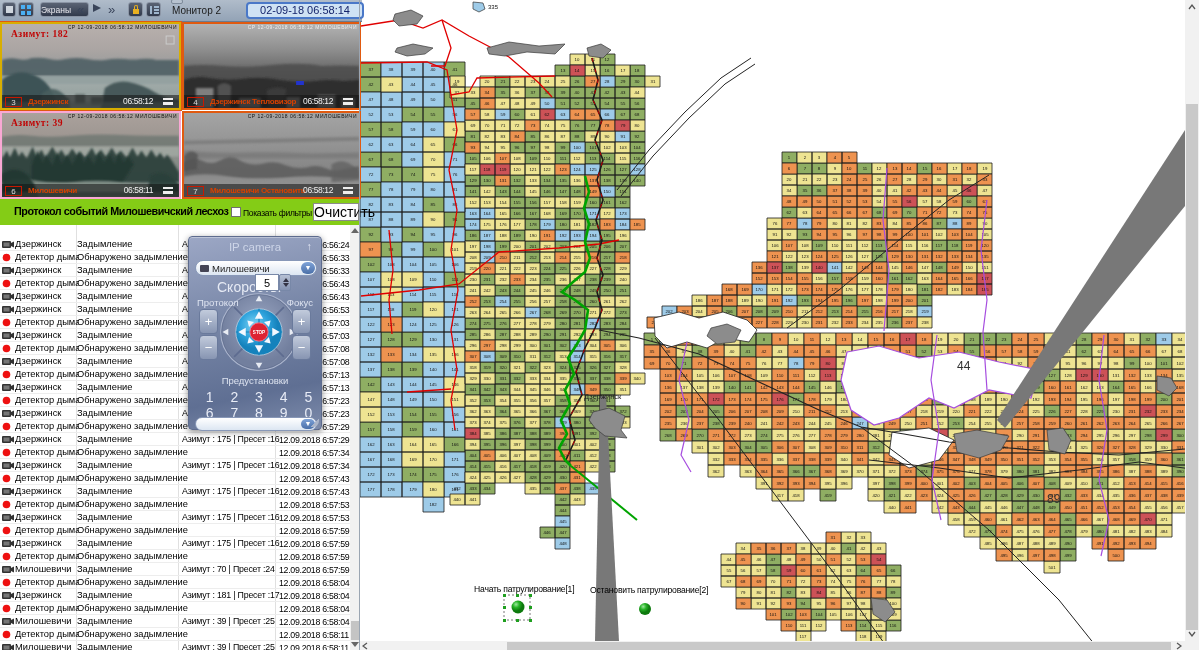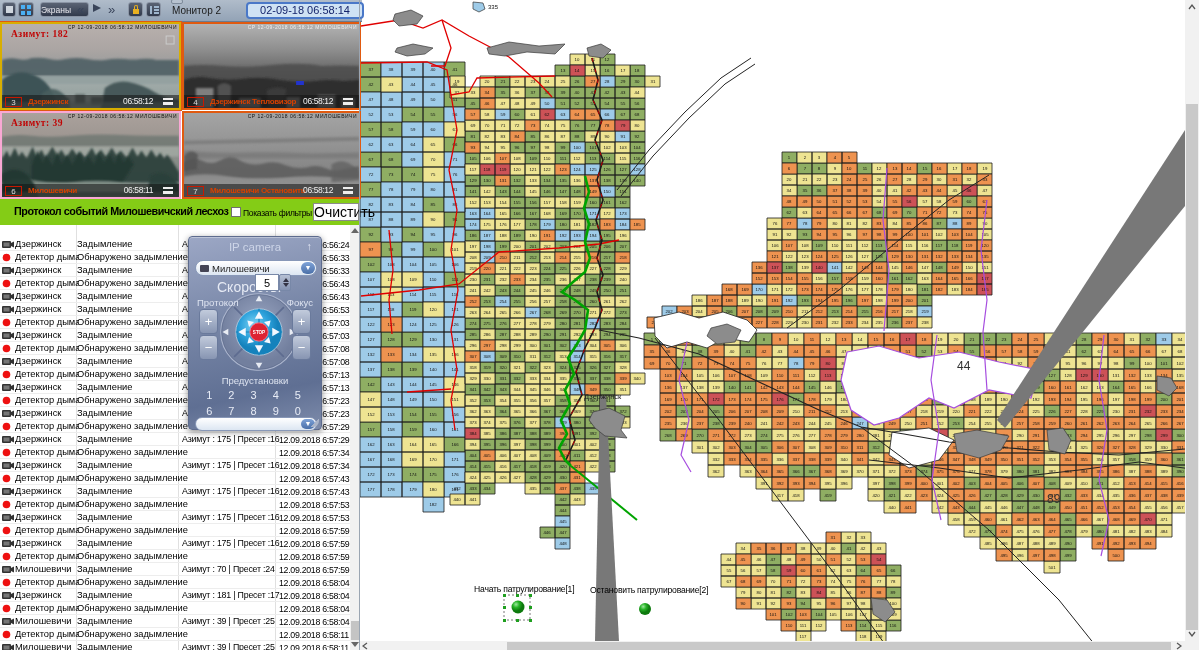--- a/index.html
+++ b/index.html
@@ -41,21 +41,21 @@
 .combo .cic{position:absolute;left:4px;top:4px;width:9px;height:7px;background:#445;border-radius:1px}
 #spd{position:absolute;left:28px;top:42px;font-size:14px;color:#e6eaf4}
 #spdbox{position:absolute;left:66px;top:37px;width:24px;height:17px;background:#fff;border:1px solid #7888a8;font-size:11px;color:#000;text-align:center;line-height:16px}
 #spin{position:absolute;left:90px;top:37px;width:12px;height:17px;background:linear-gradient(#b6c0d4,#8593b2);border:1px solid #7888a8;border-radius:2px}
 #spin:before{content:"";position:absolute;left:2.5px;top:3px;border-left:3px solid transparent;border-right:3px solid transparent;border-bottom:4px solid #334;}
 #spin:after{content:"";position:absolute;left:2.5px;bottom:3px;border-left:3px solid transparent;border-right:3px solid transparent;border-top:4px solid #334;}
 .sidelbl{position:absolute;top:60px;font-size:9.5px;color:#dde3f0;z-index:4}
 .pm{position:absolute;width:19px;height:52px}
 .pm .b{position:absolute;left:0;width:19px;height:25px;border-radius:4px;background:linear-gradient(#c2cbdc,#8795b2);border:1px solid #6a7a9c;color:#fff;font-size:13px;text-align:center;line-height:23px}
 #presets{position:absolute;left:0;right:0;top:138px;text-align:center;font-size:9.5px;color:#dde3f0}
-.prow{position:absolute;left:10px;right:20px;text-align:right;font-size:11px;color:#e8ecf6;word-spacing:13px}
+.prow{position:absolute;left:10px;right:2px;text-align:center;font-size:14px;color:#e8ecf6;word-spacing:13px}
 #grip{position:absolute;right:2px;bottom:2px;width:8px;height:8px;background:linear-gradient(135deg,transparent 50%,#aab4c8 50%);border-radius:0 0 6px 0}
 #mapwrap{position:absolute;left:360px;top:0;width:840px;height:650px}
 .sepline{position:absolute;left:359px;top:0;width:1px;height:650px;background:#9aa5b2}
 </style></head><body>
 <div id="stage">
     <div id="mapwrap"><svg width="840" height="650" viewBox="361 0 840 650" font-family="Liberation Sans, sans-serif">
         <rect x="361" y="0" width="840" height="650" fill="#ffffff"></rect>
         <path d="M361 62h21v15h-21zM445 62h21v15h-21zM361 77h21v15h-21zM445 92h21v15h-21zM403 107h21v15h-21zM424 107h21v15h-21zM361 122h21v15h-21zM382 122h21v15h-21zM445 137h21v15h-21zM361 152h21v15h-21zM382 152h21v15h-21zM382 167h21v15h-21zM403 167h21v15h-21zM361 182h21v15h-21zM424 197h21v15h-21zM445 212h21v15h-21zM361 227h21v15h-21zM403 227h21v15h-21zM382 242h21v15h-21zM424 242h21v15h-21zM361 257h21v15h-21zM445 272h21v15h-21zM403 302h21v15h-21zM382 332h21v15h-21zM403 332h21v15h-21zM382 362h21v15h-21zM403 362h21v15h-21zM361 377h21v15h-21zM403 407h21v15h-21zM424 407h21v15h-21zM361 422h21v15h-21zM403 422h21v15h-21zM445 437h21v15h-21zM403 467h21v15h-21zM424 467h21v15h-21zM601 54h15v11h-15zM556 65h15v11h-15zM601 65h15v11h-15zM631 65h15v11h-15zM496 76h15v11h-15zM571 76h15v11h-15zM616 76h15v11h-15zM631 76h15v11h-15zM496 87h15v11h-15zM526 87h15v11h-15zM541 87h15v11h-15zM556 87h15v11h-15zM571 87h15v11h-15zM586 87h15v11h-15zM601 87h15v11h-15zM616 87h15v11h-15zM466 98h15v11h-15zM556 98h15v11h-15zM571 98h15v11h-15zM586 98h15v11h-15zM601 98h15v11h-15zM616 98h15v11h-15zM631 98h15v11h-15zM511 109h15v11h-15zM616 109h15v11h-15zM631 109h15v11h-15zM571 120h15v11h-15zM586 120h15v11h-15zM466 131h15v11h-15zM526 131h15v11h-15zM571 131h15v11h-15zM631 131h15v11h-15zM511 142h15v11h-15zM526 142h15v11h-15zM556 142h15v11h-15zM586 142h15v11h-15zM631 142h15v11h-15zM466 153h15v11h-15zM526 153h15v11h-15zM556 153h15v11h-15zM586 153h15v11h-15zM601 153h15v11h-15zM631 153h15v11h-15zM601 164h15v11h-15zM616 164h15v11h-15zM466 175h15v11h-15zM481 175h15v11h-15zM511 175h15v11h-15zM541 175h15v11h-15zM556 175h15v11h-15zM601 175h15v11h-15zM616 175h15v11h-15zM631 175h15v11h-15zM466 186h15v11h-15zM496 186h15v11h-15zM511 186h15v11h-15zM541 186h15v11h-15zM556 186h15v11h-15zM571 186h15v11h-15zM616 186h15v11h-15zM511 197h15v11h-15zM526 197h15v11h-15zM586 197h15v11h-15zM601 197h15v11h-15zM616 197h15v11h-15zM511 208h15v11h-15zM526 208h15v11h-15zM556 208h15v11h-15zM571 208h15v11h-15zM526 219h15v11h-15zM556 219h15v11h-15zM586 219h15v11h-15zM466 230h15v11h-15zM511 230h15v11h-15zM601 230h15v11h-15zM496 241h15v11h-15zM526 241h15v11h-15zM556 241h15v11h-15zM586 241h15v11h-15zM601 241h15v11h-15zM616 241h15v11h-15zM526 252h15v11h-15zM601 252h15v11h-15zM541 263h15v11h-15zM556 263h15v11h-15zM601 263h15v11h-15zM481 274h15v11h-15zM541 274h15v11h-15zM586 274h15v11h-15zM601 274h15v11h-15zM496 285h15v11h-15zM511 285h15v11h-15zM556 285h15v11h-15zM571 285h15v11h-15zM586 285h15v11h-15zM601 285h15v11h-15zM616 285h15v11h-15zM481 296h15v11h-15zM511 296h15v11h-15zM556 296h15v11h-15zM571 296h15v11h-15zM586 296h15v11h-15zM541 307h15v11h-15zM556 307h15v11h-15zM571 307h15v11h-15zM616 307h15v11h-15zM466 318h15v11h-15zM481 318h15v11h-15zM496 318h15v11h-15zM556 318h15v11h-15zM571 318h15v11h-15zM601 318h15v11h-15zM616 318h15v11h-15zM466 329h15v11h-15zM496 329h15v11h-15zM541 329h15v11h-15zM556 329h15v11h-15zM601 329h15v11h-15zM616 329h15v11h-15zM541 340h15v11h-15zM556 340h15v11h-15zM496 351h15v11h-15zM511 351h15v11h-15zM541 351h15v11h-15zM601 351h15v11h-15zM616 351h15v11h-15zM481 362h15v11h-15zM496 362h15v11h-15zM526 362h15v11h-15zM556 362h15v11h-15zM571 362h15v11h-15zM586 362h15v11h-15zM601 362h15v11h-15zM496 373h15v11h-15zM511 373h15v11h-15zM571 373h15v11h-15zM586 373h15v11h-15zM601 373h15v11h-15zM466 384h15v11h-15zM481 384h15v11h-15zM496 384h15v11h-15zM601 384h15v11h-15zM481 395h15v11h-15zM556 395h15v11h-15zM586 395h15v11h-15zM601 395h15v11h-15zM496 406h15v11h-15zM541 406h15v11h-15zM556 406h15v11h-15zM586 406h15v11h-15zM601 406h15v11h-15zM616 406h15v11h-15zM511 417h15v11h-15zM541 417h15v11h-15zM571 417h15v11h-15zM586 417h15v11h-15zM601 417h15v11h-15zM496 428h15v11h-15zM511 428h15v11h-15zM526 428h15v11h-15zM541 428h15v11h-15zM571 428h15v11h-15zM586 428h15v11h-15zM601 428h15v11h-15zM481 439h15v11h-15zM496 439h15v11h-15zM526 439h15v11h-15zM541 439h15v11h-15zM556 439h15v11h-15zM601 439h15v11h-15zM466 450h15v11h-15zM541 450h15v11h-15zM571 450h15v11h-15zM601 450h15v11h-15zM466 461h15v11h-15zM481 461h15v11h-15zM511 461h15v11h-15zM526 461h15v11h-15zM541 461h15v11h-15zM556 461h15v11h-15zM601 461h15v11h-15zM526 472h15v11h-15zM541 472h15v11h-15zM556 472h15v11h-15zM451 483h15v11h-15zM466 483h15v11h-15zM481 483h15v11h-15zM541 483h15v11h-15zM571 483h15v11h-15zM556 494h15v11h-15zM556 505h15v11h-15zM541 527h15v11h-15zM556 527h15v11h-15zM783 152h15v11h-15zM798 163h15v11h-15zM813 163h15v11h-15zM858 163h15v11h-15zM918 163h15v11h-15zM798 185h15v11h-15zM813 185h15v11h-15zM963 196h15v11h-15zM783 207h15v11h-15zM873 207h15v11h-15zM903 207h15v11h-15zM933 218h15v11h-15zM798 229h15v11h-15zM813 240h15v11h-15zM873 240h15v11h-15zM933 240h15v11h-15zM948 240h15v11h-15zM873 251h15v11h-15zM783 262h15v11h-15zM933 262h15v11h-15zM828 273h15v11h-15zM888 273h15v11h-15zM903 273h15v11h-15zM918 284h15v11h-15zM798 295h15v11h-15zM843 295h15v11h-15zM918 295h15v11h-15zM723 306h15v11h-15zM753 306h15v11h-15zM768 306h15v11h-15zM828 306h15v11h-15zM858 306h15v11h-15zM888 317h15v11h-15zM645 333h16v12h-16zM741 333h16v12h-16zM757 333h16v12h-16zM965 333h16v12h-16zM981 333h16v12h-16zM997 333h16v12h-16zM1077 333h16v12h-16zM1141 333h16v12h-16zM693 345h16v12h-16zM741 345h16v12h-16zM917 345h16v12h-16zM965 345h16v12h-16zM1077 345h16v12h-16zM677 357h16v12h-16zM965 357h16v12h-16zM1125 357h16v12h-16zM1157 357h16v12h-16zM853 369h16v12h-16zM869 369h16v12h-16zM901 369h16v12h-16zM1045 369h16v12h-16zM725 381h16v12h-16zM741 381h16v12h-16zM805 381h16v12h-16zM837 381h16v12h-16zM885 381h16v12h-16zM901 381h16v12h-16zM965 381h16v12h-16zM1029 381h16v12h-16zM1109 381h16v12h-16zM789 393h16v12h-16zM933 393h16v12h-16zM1157 393h16v12h-16zM677 405h16v12h-16zM709 405h16v12h-16zM1045 405h16v12h-16zM1093 405h16v12h-16zM709 417h16v12h-16zM949 417h16v12h-16zM661 429h16v12h-16zM693 429h16v12h-16zM757 429h16v12h-16zM901 429h16v12h-16zM1061 429h16v12h-16zM1141 429h16v12h-16zM1173 429h16v12h-16zM741 441h16v12h-16zM757 441h16v12h-16zM869 441h16v12h-16zM1125 453h16v12h-16zM1173 453h16v12h-16zM789 465h16v12h-16zM805 465h16v12h-16zM917 465h16v12h-16zM1013 465h16v12h-16zM1029 465h16v12h-16zM1173 465h16v12h-16zM885 477h16v12h-16zM965 477h16v12h-16zM1013 477h16v12h-16zM1045 477h16v12h-16zM1093 477h16v12h-16zM821 489h16v12h-16zM885 489h16v12h-16zM981 489h16v12h-16zM997 489h16v12h-16zM1013 489h16v12h-16zM1029 489h16v12h-16zM1061 489h16v12h-16zM965 501h16v12h-16zM1013 501h16v12h-16zM1029 501h16v12h-16zM1045 501h16v12h-16zM1061 513h16v12h-16zM981 525h16v12h-16zM1061 525h16v12h-16zM1093 525h16v12h-16zM1061 537h16v12h-16zM1061 549h16v12h-16zM842 543h15v11h-15zM767 554h15v11h-15zM767 565h15v11h-15zM857 565h15v11h-15zM887 565h15v11h-15zM782 587h15v11h-15zM887 587h15v11h-15zM797 598h15v11h-15zM782 609h15v11h-15zM812 609h15v11h-15zM857 620h15v11h-15zM887 620h15v11h-15z" fill="#8fae63" stroke="#1c1c1c" stroke-width="0.8"></path>
         <path d="M382 62h21v15h-21zM403 62h21v15h-21zM424 62h21v15h-21zM403 77h21v15h-21zM424 77h21v15h-21zM445 77h21v15h-21zM361 92h21v15h-21zM382 92h21v15h-21zM403 92h21v15h-21zM424 92h21v15h-21zM361 107h21v15h-21zM382 107h21v15h-21zM445 107h21v15h-21zM403 122h21v15h-21zM424 122h21v15h-21zM361 137h21v15h-21zM382 137h21v15h-21zM403 137h21v15h-21zM403 152h21v15h-21zM445 152h21v15h-21zM361 167h21v15h-21zM445 167h21v15h-21zM382 182h21v15h-21zM403 182h21v15h-21zM424 182h21v15h-21zM445 182h21v15h-21zM361 197h21v15h-21zM382 197h21v15h-21zM403 197h21v15h-21zM445 197h21v15h-21zM361 212h21v15h-21zM382 212h21v15h-21zM403 212h21v15h-21zM382 227h21v15h-21zM424 227h21v15h-21zM445 227h21v15h-21zM403 242h21v15h-21zM382 257h21v15h-21zM403 257h21v15h-21zM424 257h21v15h-21zM445 257h21v15h-21zM361 272h21v15h-21zM424 272h21v15h-21zM361 287h21v15h-21zM403 287h21v15h-21zM424 287h21v15h-21zM445 287h21v15h-21zM361 302h21v15h-21zM382 302h21v15h-21zM445 302h21v15h-21zM361 317h21v15h-21zM403 317h21v15h-21zM424 317h21v15h-21zM445 317h21v15h-21zM361 332h21v15h-21zM424 332h21v15h-21zM445 332h21v15h-21zM361 347h21v15h-21zM403 347h21v15h-21zM361 362h21v15h-21zM424 362h21v15h-21zM445 362h21v15h-21zM382 377h21v15h-21zM403 377h21v15h-21zM424 377h21v15h-21zM382 392h21v15h-21zM403 392h21v15h-21zM424 392h21v15h-21zM382 407h21v15h-21zM445 407h21v15h-21zM382 422h21v15h-21zM424 422h21v15h-21zM445 422h21v15h-21zM361 437h21v15h-21zM382 437h21v15h-21zM361 452h21v15h-21zM382 452h21v15h-21zM445 452h21v15h-21zM361 467h21v15h-21zM382 467h21v15h-21zM445 467h21v15h-21zM361 482h21v15h-21zM382 482h21v15h-21zM403 482h21v15h-21zM445 482h21v15h-21zM424 497h21v15h-21zM601 76h15v11h-15zM541 98h15v11h-15zM496 109h15v11h-15zM556 109h15v11h-15zM601 109h15v11h-15zM616 131h15v11h-15zM571 142h15v11h-15zM571 164h15v11h-15zM586 164h15v11h-15zM631 164h15v11h-15zM601 186h15v11h-15zM466 208h15v11h-15zM481 208h15v11h-15zM586 208h15v11h-15zM616 208h15v11h-15zM466 219h15v11h-15zM541 219h15v11h-15zM616 219h15v11h-15zM481 230h15v11h-15zM556 230h15v11h-15zM571 230h15v11h-15zM586 230h15v11h-15zM481 241h15v11h-15zM481 252h15v11h-15zM496 296h15v11h-15zM526 307h15v11h-15zM586 318h15v11h-15zM571 340h15v11h-15zM481 351h15v11h-15zM571 351h15v11h-15zM571 384h15v11h-15zM556 417h15v11h-15zM586 483h15v11h-15zM556 516h15v11h-15zM556 538h15v11h-15zM798 218h15v11h-15zM948 218h15v11h-15zM828 262h15v11h-15zM753 284h15v11h-15zM783 295h15v11h-15zM663 306h15v11h-15zM918 306h15v11h-15zM661 333h16v12h-16zM1157 333h16v12h-16zM789 357h16v12h-16zM853 417h16v12h-16z" fill="#9ecbe8" stroke="#1c1c1c" stroke-width="0.8"></path>
         <path d="M382 77h21v15h-21zM445 122h21v15h-21zM424 137h21v15h-21zM424 152h21v15h-21zM424 167h21v15h-21zM424 212h21v15h-21zM445 242h21v15h-21zM382 272h21v15h-21zM403 272h21v15h-21zM382 287h21v15h-21zM424 302h21v15h-21zM424 347h21v15h-21zM445 347h21v15h-21zM445 377h21v15h-21zM361 392h21v15h-21zM445 392h21v15h-21zM361 407h21v15h-21zM403 437h21v15h-21zM424 437h21v15h-21zM403 452h21v15h-21zM424 452h21v15h-21zM424 482h21v15h-21zM571 54h15v11h-15zM586 54h15v11h-15zM586 65h15v11h-15zM616 65h15v11h-15zM451 76h15v11h-15zM481 76h15v11h-15zM511 76h15v11h-15zM526 76h15v11h-15zM541 76h15v11h-15zM556 76h15v11h-15zM646 76h15v11h-15zM451 87h15v11h-15zM466 87h15v11h-15zM511 87h15v11h-15zM631 87h15v11h-15zM496 98h15v11h-15zM511 98h15v11h-15zM526 98h15v11h-15zM481 109h15v11h-15zM526 109h15v11h-15zM466 120h15v11h-15zM481 120h15v11h-15zM496 120h15v11h-15zM511 120h15v11h-15zM541 120h15v11h-15zM556 120h15v11h-15zM631 120h15v11h-15zM481 131h15v11h-15zM496 131h15v11h-15zM541 131h15v11h-15zM556 131h15v11h-15zM586 131h15v11h-15zM601 131h15v11h-15zM481 142h15v11h-15zM496 142h15v11h-15zM541 142h15v11h-15zM601 142h15v11h-15zM616 142h15v11h-15zM481 153h15v11h-15zM511 153h15v11h-15zM541 153h15v11h-15zM571 153h15v11h-15zM616 153h15v11h-15zM466 164h15v11h-15zM511 164h15v11h-15zM526 164h15v11h-15zM541 164h15v11h-15zM526 175h15v11h-15zM571 175h15v11h-15zM481 186h15v11h-15zM526 186h15v11h-15zM466 197h15v11h-15zM481 197h15v11h-15zM496 197h15v11h-15zM541 197h15v11h-15zM556 197h15v11h-15zM571 197h15v11h-15zM496 208h15v11h-15zM541 208h15v11h-15zM601 208h15v11h-15zM481 219h15v11h-15zM496 219h15v11h-15zM511 219h15v11h-15zM571 219h15v11h-15zM496 230h15v11h-15zM526 230h15v11h-15zM616 230h15v11h-15zM466 241h15v11h-15zM511 241h15v11h-15zM541 241h15v11h-15zM571 241h15v11h-15zM466 252h15v11h-15zM511 252h15v11h-15zM541 252h15v11h-15zM571 252h15v11h-15zM466 263h15v11h-15zM496 263h15v11h-15zM511 263h15v11h-15zM526 263h15v11h-15zM571 263h15v11h-15zM586 263h15v11h-15zM616 263h15v11h-15zM466 274h15v11h-15zM496 274h15v11h-15zM526 274h15v11h-15zM556 274h15v11h-15zM571 274h15v11h-15zM616 274h15v11h-15zM466 285h15v11h-15zM481 285h15v11h-15zM526 285h15v11h-15zM541 285h15v11h-15zM526 296h15v11h-15zM541 296h15v11h-15zM601 296h15v11h-15zM616 296h15v11h-15zM466 307h15v11h-15zM481 307h15v11h-15zM496 307h15v11h-15zM511 307h15v11h-15zM586 307h15v11h-15zM601 307h15v11h-15zM511 318h15v11h-15zM526 318h15v11h-15zM541 318h15v11h-15zM481 329h15v11h-15zM511 329h15v11h-15zM526 329h15v11h-15zM571 329h15v11h-15zM586 329h15v11h-15zM466 340h15v11h-15zM496 340h15v11h-15zM511 340h15v11h-15zM526 340h15v11h-15zM586 340h15v11h-15zM616 340h15v11h-15zM526 351h15v11h-15zM556 351h15v11h-15zM586 351h15v11h-15zM466 362h15v11h-15zM511 362h15v11h-15zM541 362h15v11h-15zM616 362h15v11h-15zM466 373h15v11h-15zM481 373h15v11h-15zM526 373h15v11h-15zM541 373h15v11h-15zM556 373h15v11h-15zM631 373h15v11h-15zM511 384h15v11h-15zM526 384h15v11h-15zM541 384h15v11h-15zM556 384h15v11h-15zM616 384h15v11h-15zM466 395h15v11h-15zM496 395h15v11h-15zM511 395h15v11h-15zM526 395h15v11h-15zM541 395h15v11h-15zM571 395h15v11h-15zM466 406h15v11h-15zM481 406h15v11h-15zM511 406h15v11h-15zM526 406h15v11h-15zM571 406h15v11h-15zM466 417h15v11h-15zM481 417h15v11h-15zM496 417h15v11h-15zM526 417h15v11h-15zM616 417h15v11h-15zM481 428h15v11h-15zM466 439h15v11h-15zM511 439h15v11h-15zM571 439h15v11h-15zM586 439h15v11h-15zM496 450h15v11h-15zM511 450h15v11h-15zM526 450h15v11h-15zM586 450h15v11h-15zM496 461h15v11h-15zM586 461h15v11h-15zM466 472h15v11h-15zM481 472h15v11h-15zM496 472h15v11h-15zM511 472h15v11h-15zM526 483h15v11h-15zM451 494h15v11h-15zM466 494h15v11h-15zM571 494h15v11h-15zM798 152h15v11h-15zM813 152h15v11h-15zM828 163h15v11h-15zM873 163h15v11h-15zM948 163h15v11h-15zM978 163h15v11h-15zM783 174h15v11h-15zM798 174h15v11h-15zM813 174h15v11h-15zM828 174h15v11h-15zM873 174h15v11h-15zM903 174h15v11h-15zM933 174h15v11h-15zM963 174h15v11h-15zM783 185h15v11h-15zM873 185h15v11h-15zM888 185h15v11h-15zM948 185h15v11h-15zM978 185h15v11h-15zM873 196h15v11h-15zM918 196h15v11h-15zM933 196h15v11h-15zM798 207h15v11h-15zM948 207h15v11h-15zM768 218h15v11h-15zM828 218h15v11h-15zM843 218h15v11h-15zM858 218h15v11h-15zM888 218h15v11h-15zM978 218h15v11h-15zM768 229h15v11h-15zM783 229h15v11h-15zM843 229h15v11h-15zM933 229h15v11h-15zM978 229h15v11h-15zM768 240h15v11h-15zM798 240h15v11h-15zM828 240h15v11h-15zM843 240h15v11h-15zM858 240h15v11h-15zM903 240h15v11h-15zM918 240h15v11h-15zM783 251h15v11h-15zM798 251h15v11h-15zM843 251h15v11h-15zM858 251h15v11h-15zM798 262h15v11h-15zM843 262h15v11h-15zM888 262h15v11h-15zM918 262h15v11h-15zM963 262h15v11h-15zM978 262h15v11h-15zM813 273h15v11h-15zM858 273h15v11h-15zM918 273h15v11h-15zM768 284h15v11h-15zM783 284h15v11h-15zM843 284h15v11h-15zM858 284h15v11h-15zM873 284h15v11h-15zM903 284h15v11h-15zM948 284h15v11h-15zM693 295h15v11h-15zM738 295h15v11h-15zM753 295h15v11h-15zM873 295h15v11h-15zM693 306h15v11h-15zM798 306h15v11h-15zM903 306h15v11h-15zM678 317h15v11h-15zM708 317h15v11h-15zM723 317h15v11h-15zM783 317h15v11h-15zM798 317h15v11h-15zM828 317h15v11h-15zM858 317h15v11h-15zM873 317h15v11h-15zM918 317h15v11h-15zM709 333h16v12h-16zM725 333h16v12h-16zM789 333h16v12h-16zM821 333h16v12h-16zM853 333h16v12h-16zM933 333h16v12h-16zM949 333h16v12h-16zM1045 333h16v12h-16zM1061 333h16v12h-16zM1125 333h16v12h-16zM1173 333h16v12h-16zM677 345h16v12h-16zM725 345h16v12h-16zM773 345h16v12h-16zM837 345h16v12h-16zM853 345h16v12h-16zM869 345h16v12h-16zM933 345h16v12h-16zM1061 345h16v12h-16zM1093 345h16v12h-16zM1157 345h16v12h-16zM1173 345h16v12h-16zM757 357h16v12h-16zM773 357h16v12h-16zM837 357h16v12h-16zM869 357h16v12h-16zM885 357h16v12h-16zM901 357h16v12h-16zM933 357h16v12h-16zM997 357h16v12h-16zM1013 357h16v12h-16zM1045 357h16v12h-16zM1061 357h16v12h-16zM1077 357h16v12h-16zM1093 357h16v12h-16zM1109 357h16v12h-16zM1141 357h16v12h-16zM1173 357h16v12h-16zM693 369h16v12h-16zM709 369h16v12h-16zM757 369h16v12h-16zM805 369h16v12h-16zM837 369h16v12h-16zM933 369h16v12h-16zM949 369h16v12h-16zM1061 369h16v12h-16zM1109 369h16v12h-16zM1141 369h16v12h-16zM1173 369h16v12h-16zM677 381h16v12h-16zM693 381h16v12h-16zM709 381h16v12h-16zM821 381h16v12h-16zM1077 381h16v12h-16zM1093 381h16v12h-16zM1141 381h16v12h-16zM821 393h16v12h-16zM837 393h16v12h-16zM965 393h16v12h-16zM981 393h16v12h-16zM997 393h16v12h-16zM1029 393h16v12h-16zM1077 393h16v12h-16zM1109 393h16v12h-16zM789 405h16v12h-16zM837 405h16v12h-16zM917 405h16v12h-16zM933 405h16v12h-16zM949 405h16v12h-16zM981 405h16v12h-16zM997 405h16v12h-16zM1029 405h16v12h-16zM1077 405h16v12h-16zM1109 405h16v12h-16zM677 417h16v12h-16zM757 417h16v12h-16zM805 417h16v12h-16zM821 417h16v12h-16zM869 417h16v12h-16zM901 417h16v12h-16zM933 417h16v12h-16zM965 417h16v12h-16zM981 417h16v12h-16zM997 417h16v12h-16zM1141 417h16v12h-16zM741 429h16v12h-16zM773 429h16v12h-16zM789 429h16v12h-16zM805 429h16v12h-16zM869 429h16v12h-16zM885 429h16v12h-16zM917 429h16v12h-16zM949 429h16v12h-16zM981 429h16v12h-16zM1013 429h16v12h-16zM1093 429h16v12h-16zM1109 429h16v12h-16zM1125 429h16v12h-16zM693 441h16v12h-16zM709 441h16v12h-16zM805 441h16v12h-16zM885 441h16v12h-16zM933 441h16v12h-16zM965 441h16v12h-16zM1045 441h16v12h-16zM1061 441h16v12h-16zM1077 441h16v12h-16zM1141 441h16v12h-16zM1157 441h16v12h-16zM709 453h16v12h-16zM773 453h16v12h-16zM837 453h16v12h-16zM869 453h16v12h-16zM917 453h16v12h-16zM1045 453h16v12h-16zM1093 453h16v12h-16zM1109 453h16v12h-16zM1141 453h16v12h-16zM709 465h16v12h-16zM741 465h16v12h-16zM837 465h16v12h-16zM853 465h16v12h-16zM869 465h16v12h-16zM885 465h16v12h-16zM965 465h16v12h-16zM997 465h16v12h-16zM1045 465h16v12h-16zM1125 465h16v12h-16zM1157 465h16v12h-16zM757 477h16v12h-16zM821 477h16v12h-16zM837 477h16v12h-16zM869 477h16v12h-16zM933 477h16v12h-16zM1061 477h16v12h-16zM1077 477h16v12h-16zM1109 477h16v12h-16zM773 489h16v12h-16zM789 489h16v12h-16zM869 489h16v12h-16zM901 489h16v12h-16zM933 489h16v12h-16zM1093 489h16v12h-16zM1109 489h16v12h-16zM885 501h16v12h-16zM933 501h16v12h-16zM981 501h16v12h-16zM997 501h16v12h-16zM1141 501h16v12h-16zM1157 501h16v12h-16zM1173 501h16v12h-16zM949 513h16v12h-16zM965 513h16v12h-16zM997 513h16v12h-16zM1093 513h16v12h-16zM1157 513h16v12h-16zM965 525h16v12h-16zM1013 525h16v12h-16zM1029 525h16v12h-16zM1077 525h16v12h-16zM1109 525h16v12h-16zM1125 525h16v12h-16zM1141 525h16v12h-16zM1157 525h16v12h-16zM981 537h16v12h-16zM997 537h16v12h-16zM1013 537h16v12h-16zM1029 537h16v12h-16zM1045 537h16v12h-16zM1013 549h16v12h-16zM1045 561h16v12h-16zM842 532h15v11h-15zM857 532h15v11h-15zM737 543h15v11h-15zM797 543h15v11h-15zM812 543h15v11h-15zM827 543h15v11h-15zM857 543h15v11h-15zM872 543h15v11h-15zM722 554h15v11h-15zM752 554h15v11h-15zM782 554h15v11h-15zM812 554h15v11h-15zM842 554h15v11h-15zM722 565h15v11h-15zM737 565h15v11h-15zM752 565h15v11h-15zM827 565h15v11h-15zM842 565h15v11h-15zM722 576h15v11h-15zM767 576h15v11h-15zM797 576h15v11h-15zM827 576h15v11h-15zM842 576h15v11h-15zM872 576h15v11h-15zM887 576h15v11h-15zM737 587h15v11h-15zM752 587h15v11h-15zM767 587h15v11h-15zM797 587h15v11h-15zM827 587h15v11h-15zM842 587h15v11h-15zM752 598h15v11h-15zM767 598h15v11h-15zM812 598h15v11h-15zM842 598h15v11h-15zM857 598h15v11h-15zM872 598h15v11h-15zM887 598h15v11h-15zM827 609h15v11h-15zM842 609h15v11h-15zM857 609h15v11h-15zM872 609h15v11h-15zM887 609h15v11h-15zM797 620h15v11h-15zM812 620h15v11h-15zM872 620h15v11h-15zM797 631h15v11h-15zM857 631h15v11h-15zM872 631h15v11h-15z" fill="#eee492" stroke="#1c1c1c" stroke-width="0.8"></path>

